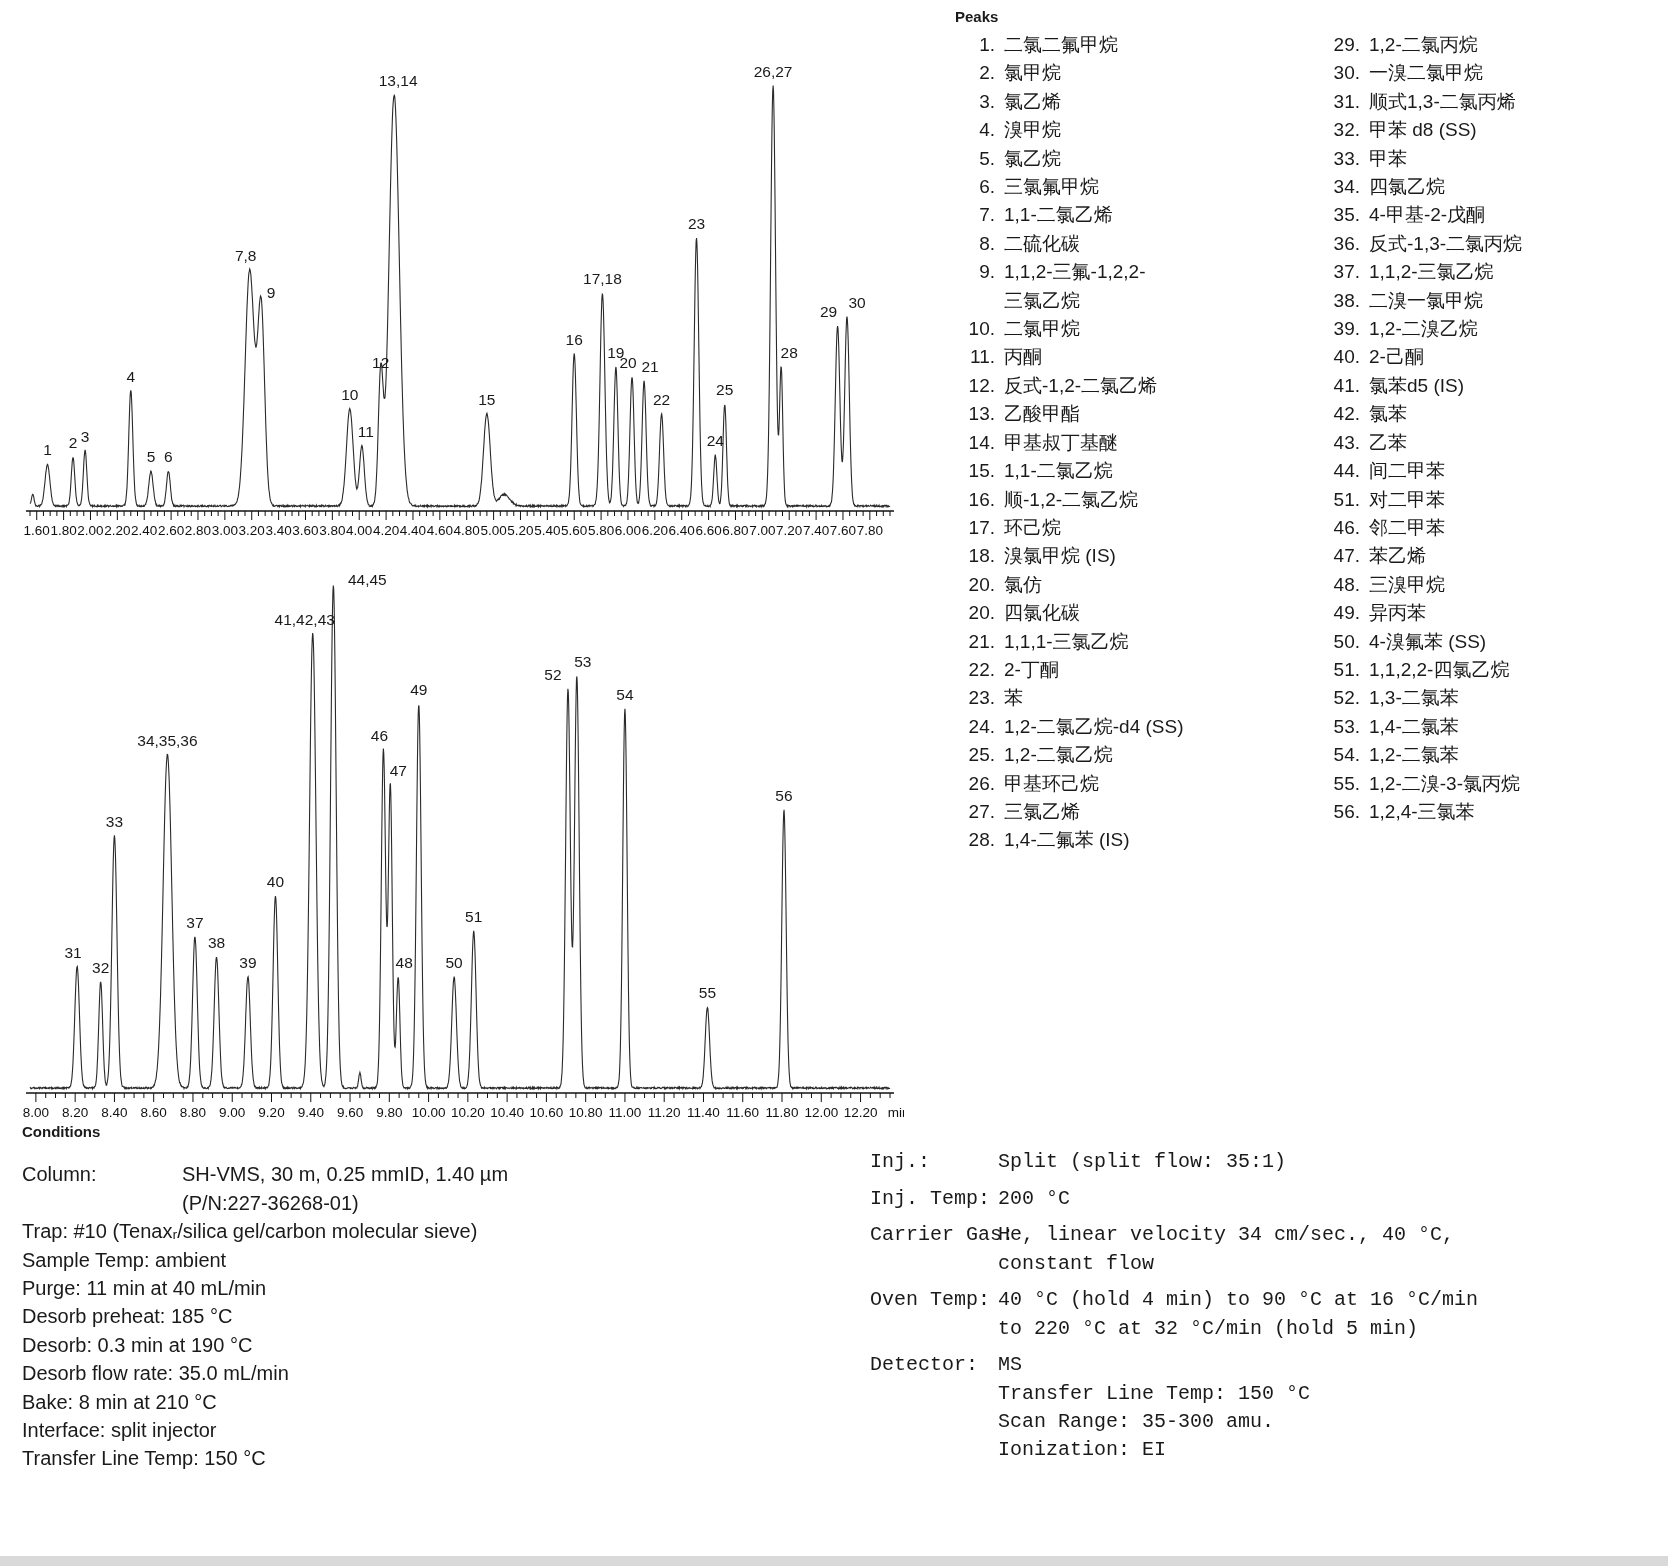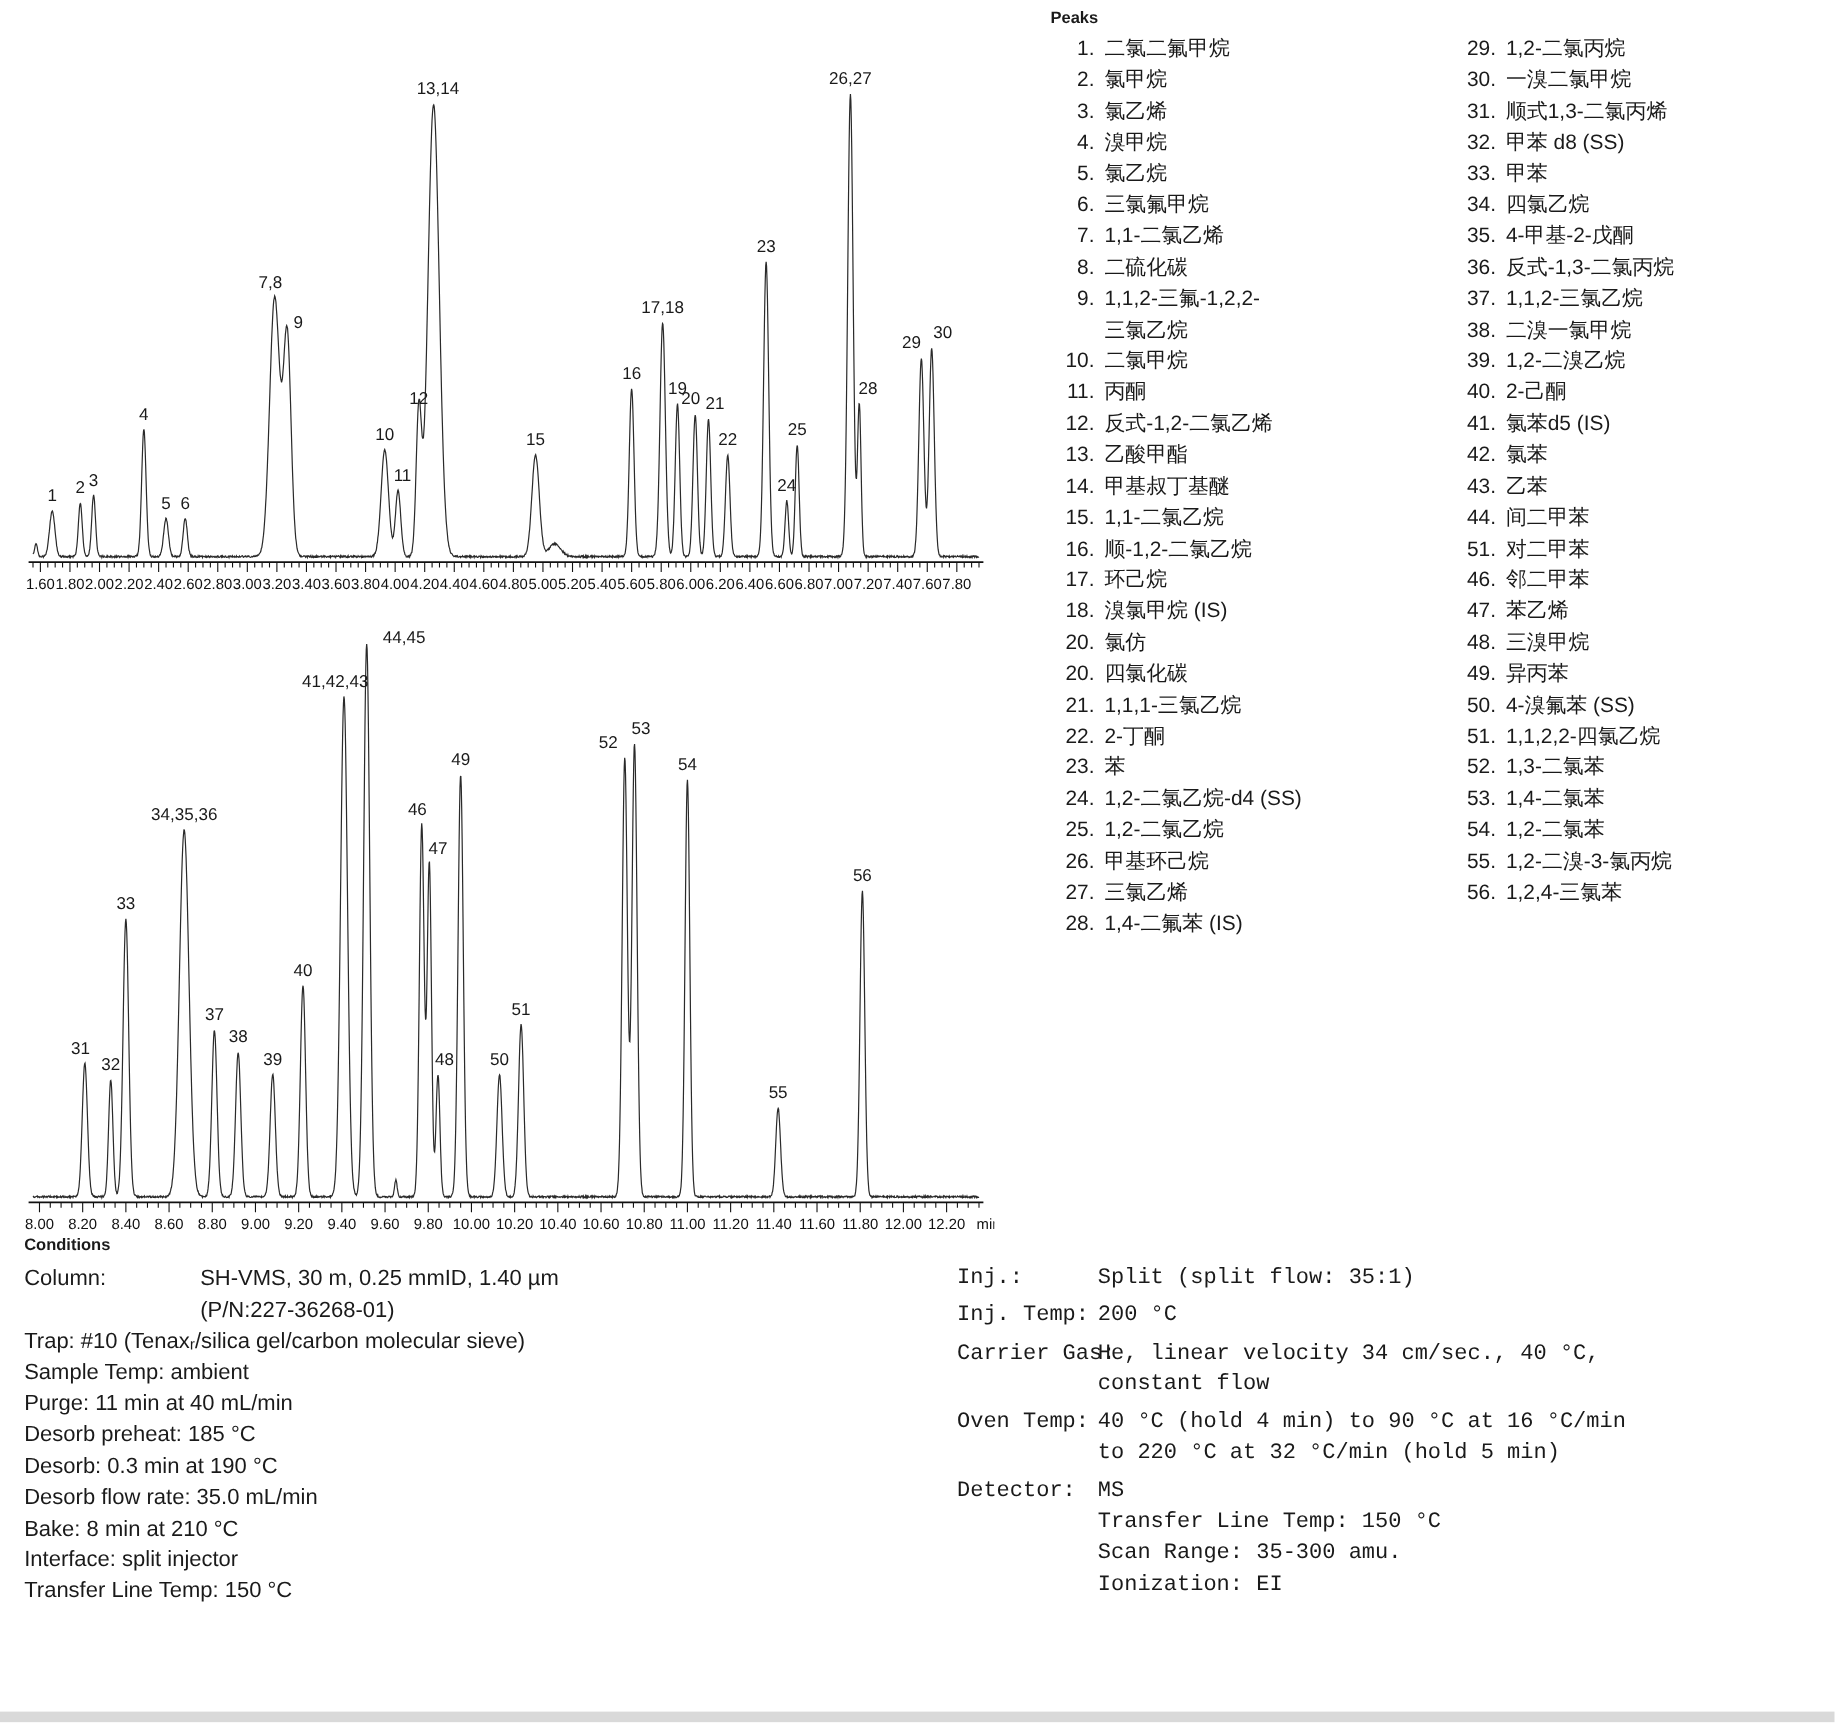--- a/index.html
+++ b/index.html
@@ -14,21 +14,21 @@
   .peaks-cols{display:flex;align-items:flex-start;}
   .pcol{width:365px;}
   .pcol.second{width:335px;}
   .peak-row{display:flex;font-size:19px;line-height:28.4px;white-space:nowrap;}
   .peak-num{width:40px;flex:none;text-align:right;padding-right:9px;}
   .conditions{position:absolute;left:22px;top:1118px;width:1630px;font-size:20px;line-height:28.4px;}
   .cond-title{font-weight:bold;font-size:15px;margin-bottom:2px;}
   .cond-wrap{display:flex;}
   .cond-block{display:grid;grid-template-columns:160px 1fr;}
   .cond-block.right{grid-template-columns:128px 1fr;margin-left:48px;font-family:Liberation Mono, monospace;}
-  #cond-left{width:800px;flex:none;}
+  #cond-left{width:800px;flex:none;margin-top:12px;}
   #cond-right{width:620px;}
   .cond-label{white-space:nowrap;}
   .cond-lines div{white-space:nowrap;}
   .footer-bar{position:absolute;left:0;bottom:0;width:100%;height:10px;background:#d9d9d9;}
 </style>
 </head>
 <body>
 
 <div class="page">
   <svg id="chart-top" class="chart" width="890" height="540" viewBox="0 0 890 540">

